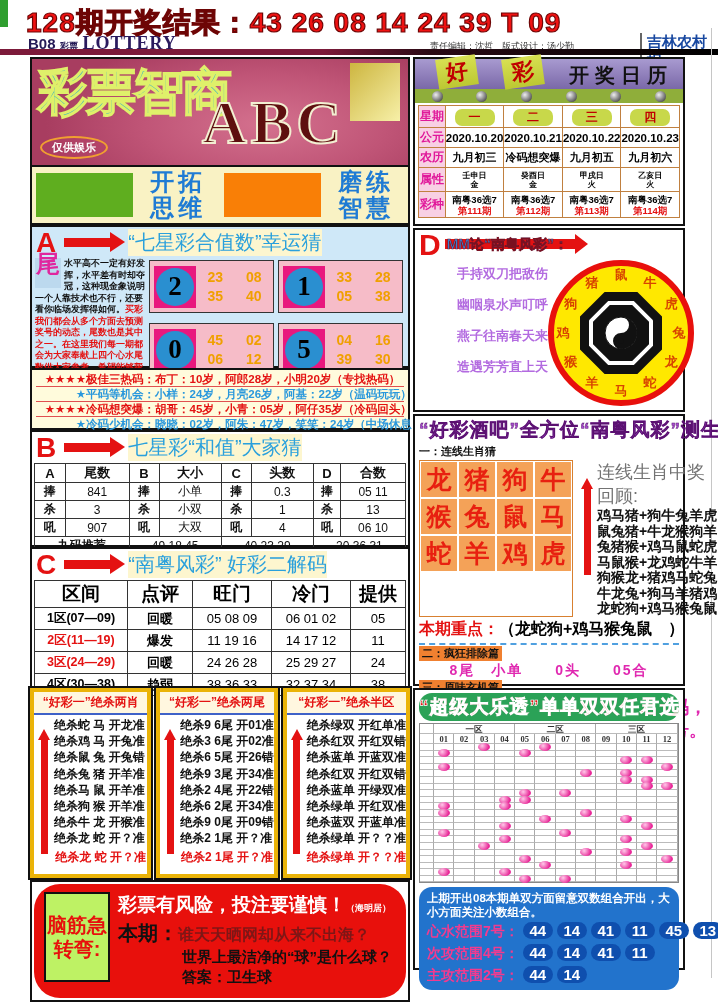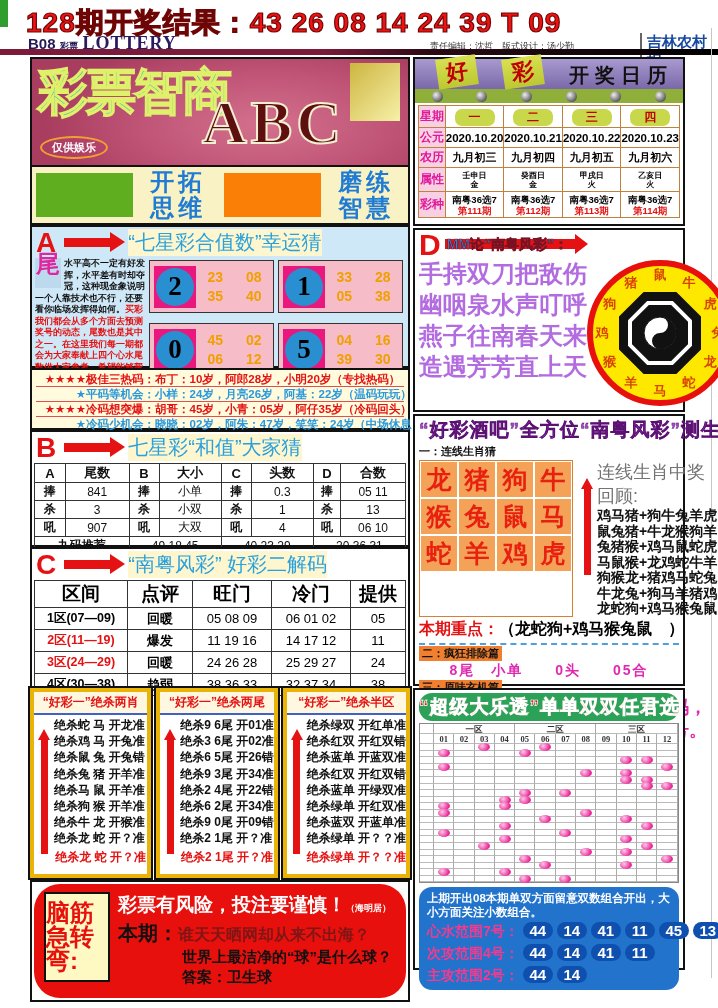--- a/index.html
+++ b/index.html
@@ -72,21 +72,21 @@
   .panel-title{background:#fff7df;color:#e41212;font-weight:900;font-size:12px;text-align:center;border-bottom:2px solid #3f62c8;padding:2px 0;white-space:nowrap;}
   .panel-body{position:relative;padding:2px 0 0 20px;}
   .uparrow{position:absolute;left:4px;top:14px;width:12px;height:125px;}
   .uparrow .shaft{position:absolute;left:2.5px;top:9px;width:7px;height:116px;background:#e41212;}
   .uparrow .head{position:absolute;left:0;top:0;border-bottom:11px solid #e41212;border-left:6px solid transparent;border-right:6px solid transparent;}
   .kill-row{font-size:12px;font-weight:900;color:#111;line-height:16.2px;white-space:nowrap;}
   .kill-foot{color:#e41212;font-weight:900;font-size:12px;text-align:center;margin-top:2px;white-space:nowrap;}
   
   .brain{top:823px;height:122px;background:#fff;padding:2px;}
   .brain-inner{width:100%;height:100%;background:#e8100c;border-radius:26px;box-sizing:border-box;padding:8px 10px;display:flex;gap:8px;}
-  .brain-label{background:#fef9c3;border:2px solid #111;width:62px;height:86px;color:#e8100c;font-weight:900;font-size:24px;line-height:24px;display:flex;align-items:center;justify-content:center;flex:0 0 62px;}
+  .brain-label{background:#bef264;border:2px solid #111;width:62px;height:86px;color:#e8100c;font-weight:900;font-size:20px;line-height:24px;display:flex;align-items:center;justify-content:center;text-align:center;flex:0 0 62px;}
   .brain-right{color:#fff;}
   .brain-warn{font-size:19px;font-weight:900;white-space:nowrap;}
   .brain-warn .src{font-size:9px;}
   .brain-line2{margin-top:2px;white-space:nowrap;}
   .brain-period{color:#111;font-weight:900;font-size:20px;}
   .brain-q1{color:#7e1616;font-weight:900;font-size:16px;}
   .brain-q2{color:#111;font-weight:900;font-size:15px;margin-left:64px;line-height:20px;white-space:nowrap;}
   
   .calendar{top:0;height:169px;}
   .cal-head{height:30px;background:linear-gradient(#a89ad0,#7a68a8);position:relative;}
@@ -105,21 +105,21 @@
   .cal-issue{color:#e41212;}
   
   .secD{top:171px;height:184px;padding:2px 4px;}
   .d-head{display:flex;align-items:center;gap:4px;height:26px;}
   .d-letter{color:#e41212;font-weight:900;font-size:30px;line-height:26px;}
   .d-tagwrap{position:relative;height:20px;flex:1;}
   .d-tagarrow{position:absolute;left:0;top:4px;width:130px;height:10px;background:#e41212;}
   .d-tagarrow::after{content:"";position:absolute;right:-13px;top:-5px;border-left:13px solid #e41212;border-top:10px solid transparent;border-bottom:10px solid transparent;}
   .d-tag{position:absolute;left:2px;top:1px;color:#3a7fd0;-webkit-text-stroke:0.6px #7a1020;font-weight:900;font-size:14px;white-space:nowrap;}
   .d-body{display:flex;}
-  .poem{flex:1;color:#b36be0;font-weight:900;font-size:24px;line-height:31px;white-space:nowrap;}
+  .poem{flex:1;color:#b36be0;font-weight:900;font-size:13px;line-height:31px;white-space:nowrap;margin-left:38px;}
   .wheel{position:relative;width:146px;height:146px;flex:0 0 146px;margin-top:2px;}
   .wheel-outer{position:absolute;inset:0;border-radius:50%;background:#ffe800;border:6px solid #e8100c;box-sizing:border-box;}
   .ringchar{position:absolute;left:50%;top:50%;width:16px;height:16px;margin:-8px 0 0 -8px;color:#d84400;font-weight:900;font-size:13px;text-align:center;line-height:16px;}
   .octa{position:absolute;left:50%;top:50%;transform:translate(-50%,-50%);clip-path:polygon(30% 0,70% 0,100% 30%,100% 70%,70% 100%,30% 100%,0 70%,0 30%);}
   .octa.o1{width:82px;height:82px;background:#111;}
   .octa.o2{width:64px;height:64px;background:#fff;}
   .octa.o3{width:56px;height:56px;background:#111;}
   .yinyang{position:absolute;left:50%;top:50%;transform:translate(-50%,-50%);}
   
   .sx{top:357px;height:272px;padding:1px 4px;}
@@ -464,21 +464,21 @@
       <tr style="height:20px">
         <td class="cal-lbl">公元</td>
         <td class="cal-date">2020.10.20</td>
         <td class="cal-date">2020.10.21</td>
         <td class="cal-date">2020.10.22</td>
         <td class="cal-date">2020.10.23</td>
       </tr>
       <tr style="height:20px">
         <td class="cal-lbl">农历</td>
         <td class="cal-lunar">九月初三</td>
-        <td class="cal-lunar">九月初四</td>
+        <td class="cal-lunar">冷码想突爆</td>
         <td class="cal-lunar">九月初五</td>
         <td class="cal-lunar">九月初六</td>
       </tr>
       <tr style="height:24px">
         <td class="cal-lbl">属性</td>
         <td class="cal-attr">
               <div>壬申日</div>
               <div>金</div>
             </td>
         <td class="cal-attr">

